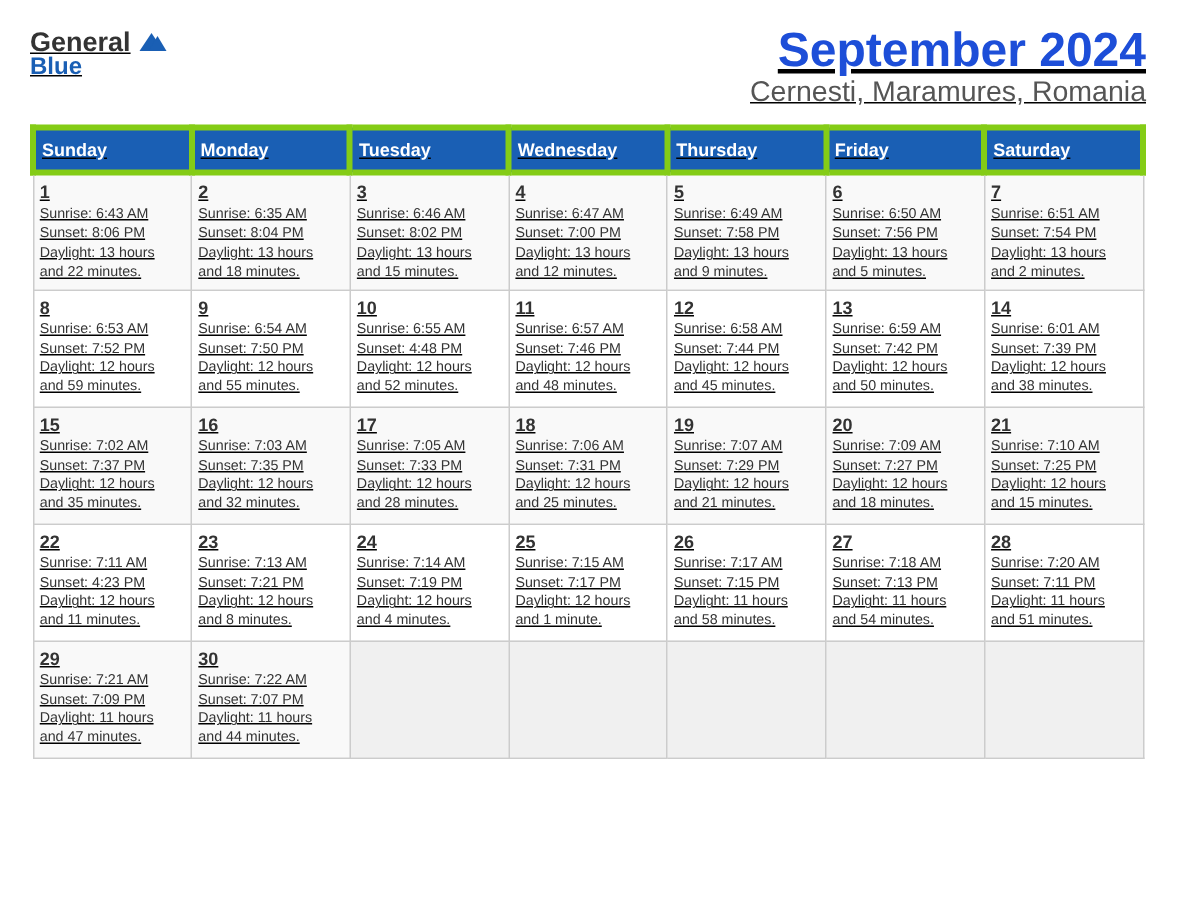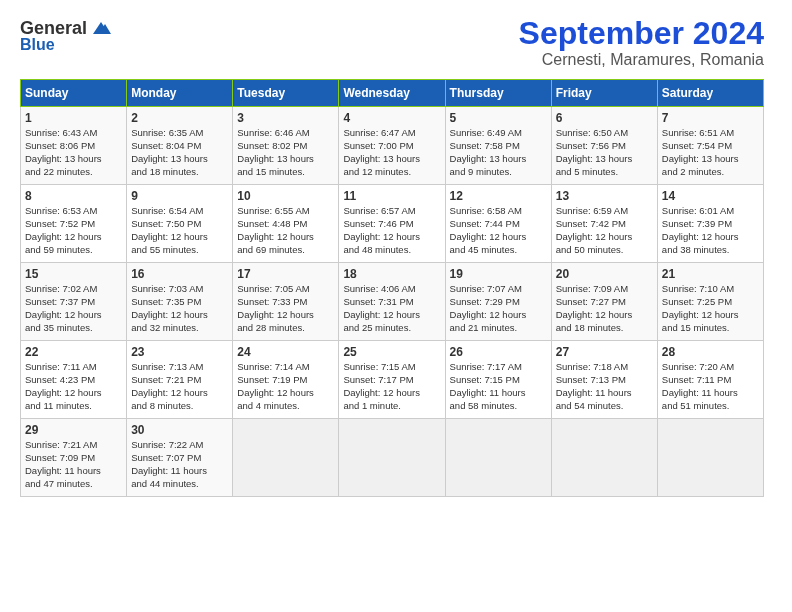--- a/index.html
+++ b/index.html
@@ -6,20 +6,21 @@
     body {
       font-family: Arial, sans-serif;
       background: #fff;
       width: 792px;
       height: 612px;
       overflow: hidden;
     }
     .page {
       width: 784px;
       padding: 16px 20px 10px 20px;
+      text-decoration: underline;
     }
     .header-area {
       display: flex;
       align-items: flex-start;
       justify-content: space-between;
       margin-bottom: 10px;
     }
     .logo {
       display: flex;
       align-items: center;
@@ -42,36 +43,36 @@
     .title-area {
       text-align: right;
     }
     .month-title {
       font-size: 32px;
       font-weight: bold;
       color: #1d4ed8;
       line-height: 1.1;
     }
     .subtitle {
-      font-size: 16px;
+      font-size: 19px;
       color: #555;
     }
     table {
       width: 100%;
       border-collapse: collapse;
       table-layout: fixed;
     }
     thead tr th {
       background-color: #1a5fb4;
       color: #fff;
       font-size: 12px;
       font-weight: bold;
       padding: 6px 4px;
       text-align: left;
-      border: 1px solid #84cc16;
+      border: 4px solid #84cc16;
     }
     tbody tr td {
       vertical-align: top;
       font-size: 9.5px;
       color: #333;
       padding: 4px 4px;
       border: 1px solid #ccc;
       height: 78px;
       background: #fff;
     }
@@ -164,21 +165,21 @@
           <td>
             <span class="day-number">8</span>
             <div class="cell-text"><span>Sunrise: 6:53 AM</span><br><span>Sunset: 7:52 PM</span><br><span>Daylight: 12 hours</span><br><span>and 59 minutes.</span><br></div>
           </td>
           <td>
             <span class="day-number">9</span>
             <div class="cell-text"><span>Sunrise: 6:54 AM</span><br><span>Sunset: 7:50 PM</span><br><span>Daylight: 12 hours</span><br><span>and 55 minutes.</span><br></div>
           </td>
           <td>
             <span class="day-number">10</span>
-            <div class="cell-text"><span>Sunrise: 6:55 AM</span><br><span>Sunset: 4:48 PM</span><br><span>Daylight: 12 hours</span><br><span>and 69 minutes.</span><br></div>
+            <div class="cell-text"><span>Sunrise: 6:55 AM</span><br><span>Sunset: 4:48 PM</span><br><span>Daylight: 12 hours</span><br><span>and 52 minutes.</span><br></div>
           </td>
           <td>
             <span class="day-number">11</span>
             <div class="cell-text"><span>Sunrise: 6:57 AM</span><br><span>Sunset: 7:46 PM</span><br><span>Daylight: 12 hours</span><br><span>and 48 minutes.</span><br></div>
           </td>
           <td>
             <span class="day-number">12</span>
             <div class="cell-text"><span>Sunrise: 6:58 AM</span><br><span>Sunset: 7:44 PM</span><br><span>Daylight: 12 hours</span><br><span>and 45 minutes.</span><br></div>
           </td>
           <td>
@@ -198,21 +199,21 @@
           <td>
             <span class="day-number">16</span>
             <div class="cell-text"><span>Sunrise: 7:03 AM</span><br><span>Sunset: 7:35 PM</span><br><span>Daylight: 12 hours</span><br><span>and 32 minutes.</span><br></div>
           </td>
           <td>
             <span class="day-number">17</span>
             <div class="cell-text"><span>Sunrise: 7:05 AM</span><br><span>Sunset: 7:33 PM</span><br><span>Daylight: 12 hours</span><br><span>and 28 minutes.</span><br></div>
           </td>
           <td>
             <span class="day-number">18</span>
-            <div class="cell-text"><span>Sunrise: 4:06 AM</span><br><span>Sunset: 7:31 PM</span><br><span>Daylight: 12 hours</span><br><span>and 25 minutes.</span><br></div>
+            <div class="cell-text"><span>Sunrise: 7:06 AM</span><br><span>Sunset: 7:31 PM</span><br><span>Daylight: 12 hours</span><br><span>and 25 minutes.</span><br></div>
           </td>
           <td>
             <span class="day-number">19</span>
             <div class="cell-text"><span>Sunrise: 7:07 AM</span><br><span>Sunset: 7:29 PM</span><br><span>Daylight: 12 hours</span><br><span>and 21 minutes.</span><br></div>
           </td>
           <td>
             <span class="day-number">20</span>
             <div class="cell-text"><span>Sunrise: 7:09 AM</span><br><span>Sunset: 7:27 PM</span><br><span>Daylight: 12 hours</span><br><span>and 18 minutes.</span><br></div>
           </td>
           <td>

